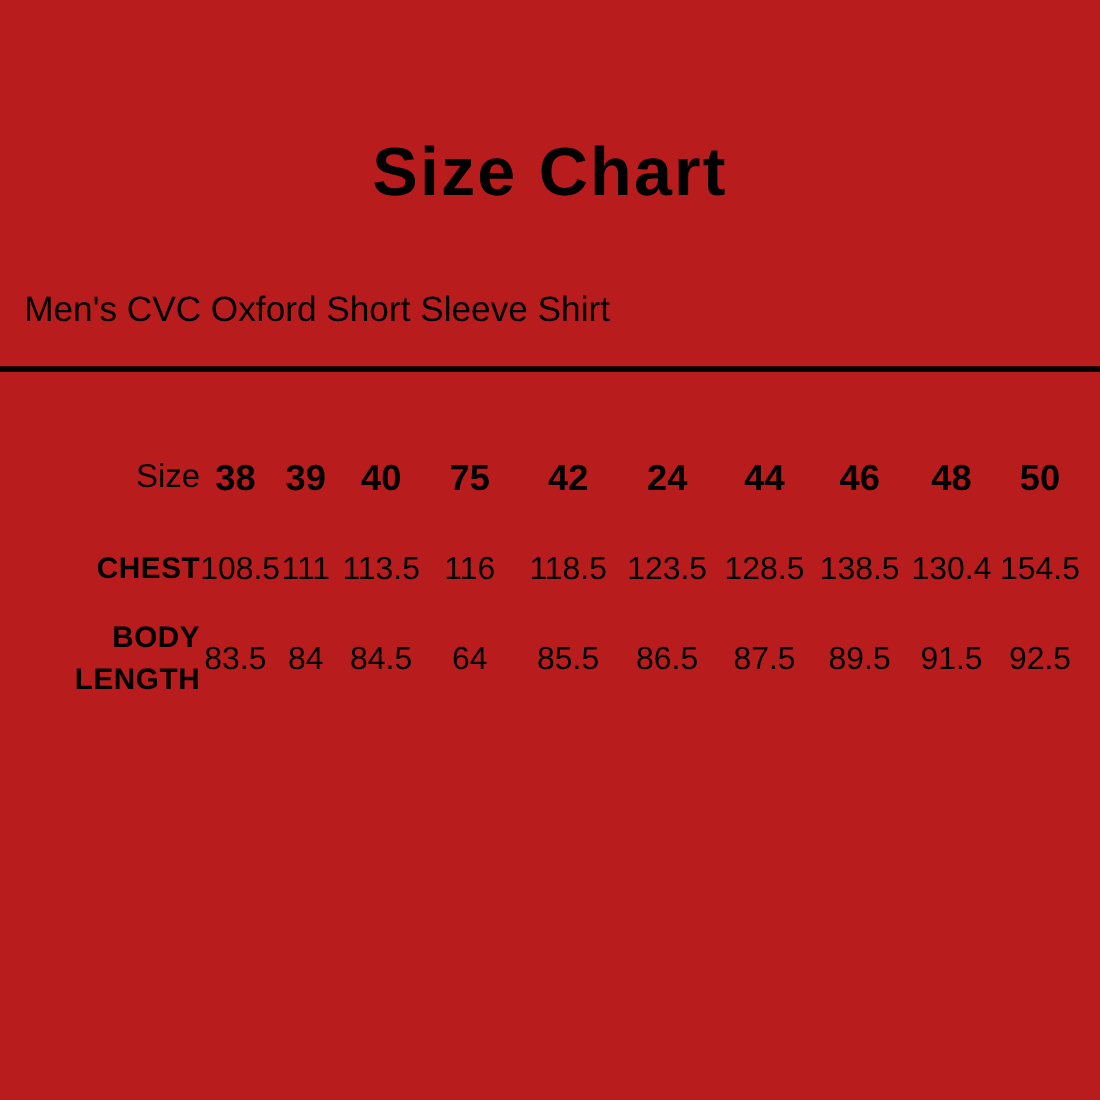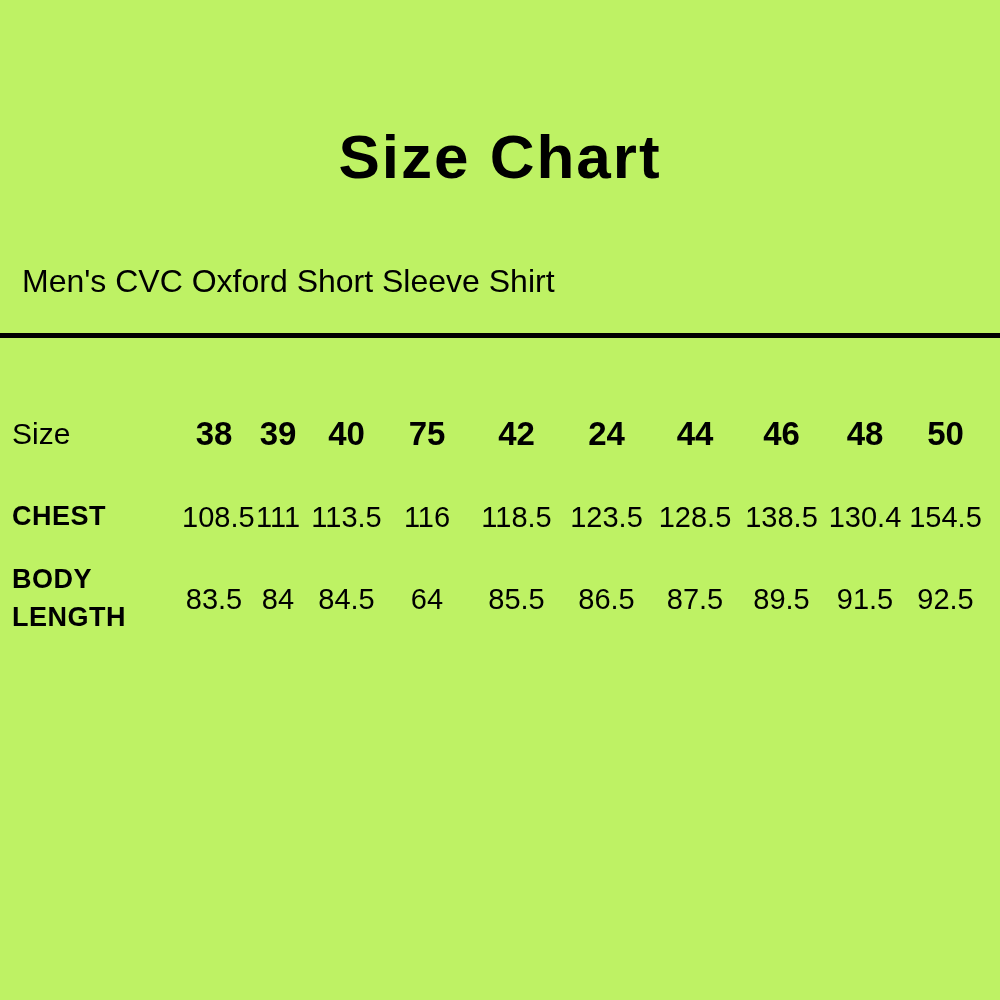--- a/index.html
+++ b/index.html
@@ -4,21 +4,21 @@
 <style>
   html, body {
     margin: 0;
     padding: 0;
     background: #ffffff;
   }
   .page {
     position: relative;
     width: 1000px;
     height: 1000px;
-    background: #bef264;
+    background: #b91c1c;
     color: #000000;
     font-family: "Liberation Sans", sans-serif;
     overflow: hidden;
   }
   .page-title {
     padding-top: 126px;
     text-align: center;
     font-size: 62px;
     font-weight: 900;
     letter-spacing: 2px;
@@ -51,21 +51,21 @@
     table-layout: fixed;
     width: 973px;
   }
   table.size-chart td, table.size-chart th {
     padding: 0;
     text-align: center;
     vertical-align: middle;
     white-space: nowrap;
   }
   table.size-chart .row-label {
-    text-align: left;
+    text-align: right;
     white-space: normal;
   }
   tr.row-size    { height: 78px; }
   tr.row-chest   { height: 88px; }
   tr.row-length  { height: 76px; }
   .label-size {
     font-size: 30px;
     font-weight: 400;
   }
   .label-bold {

